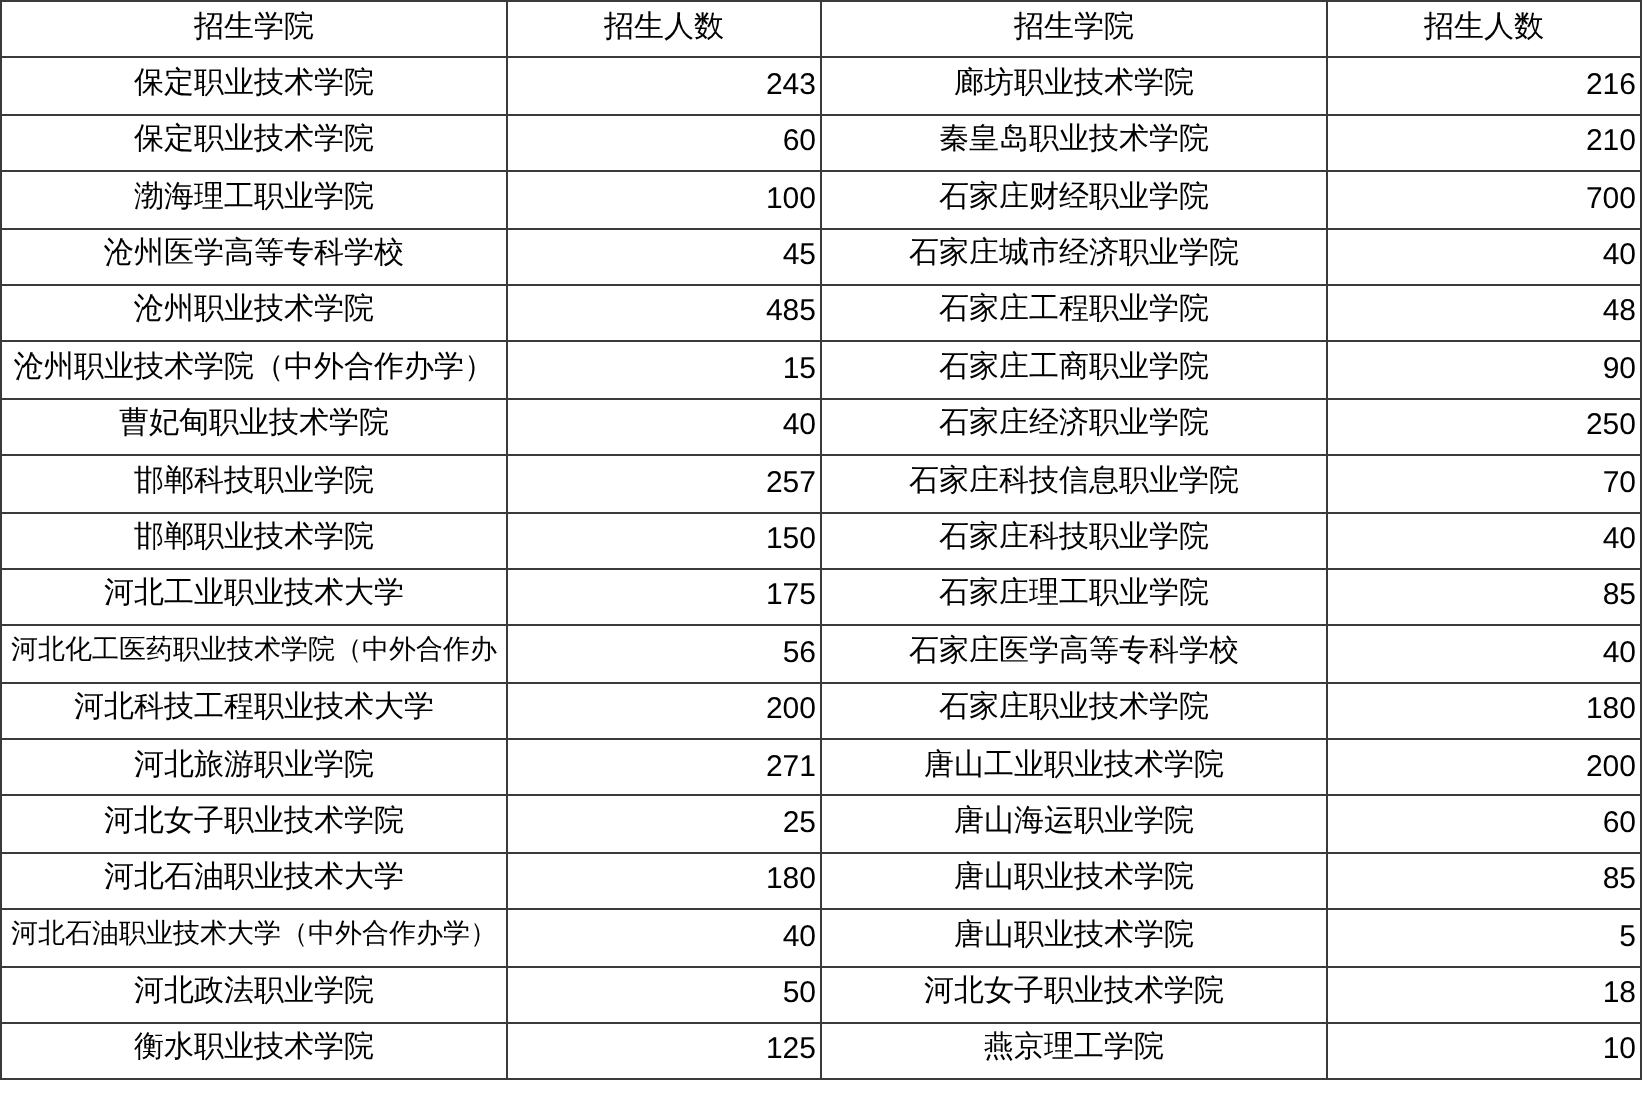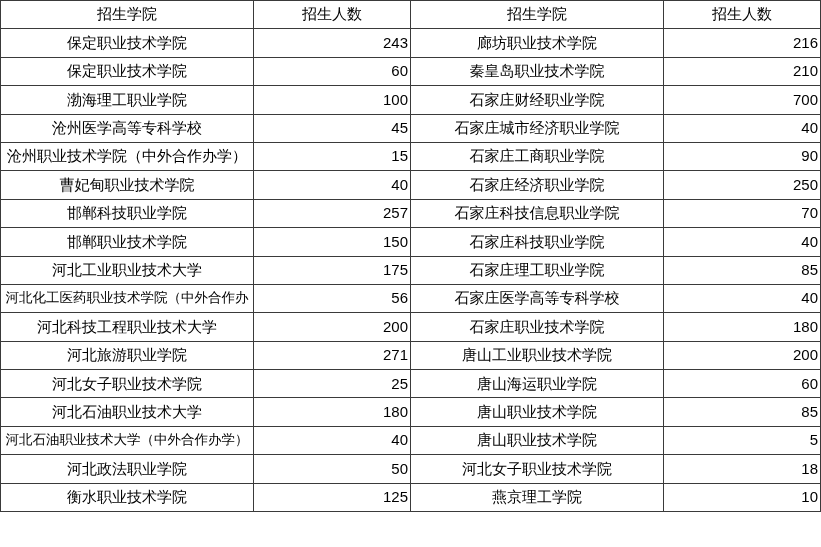--- a/index.html
+++ b/index.html
@@ -38,20 +38,21 @@
     font-weight: normal;
     white-space: nowrap;
     overflow: hidden;
   }
   table.enroll-table th {
     font-size: 15px;
     font-weight: normal;
   }
   table.enroll-table td.name {
     font-size: 15px;
+    font-family: Liberation Mono, monospace;
   }
   table.enroll-table td.num {
     font-size: 15px;
     text-align: right;
   }
   table.enroll-table td.small {
     font-size: 13.5px;
   }
   
 </style>
@@ -91,20 +92,26 @@
           <td class="name">渤海理工职业学院</td>
           <td class="num">100</td>
           <td class="name">石家庄财经职业学院</td>
           <td class="num">700</td>
         </tr>
         <tr>
           <td class="name">沧州医学高等专科学校</td>
           <td class="num">45</td>
           <td class="name">石家庄城市经济职业学院</td>
           <td class="num">40</td>
+        </tr>
+        <tr>
+          <td class="name">沧州职业技术学院</td>
+          <td class="num">485</td>
+          <td class="name">石家庄工程职业学院</td>
+          <td class="num">48</td>
         </tr>
         <tr>
           <td class="name">沧州职业技术学院（中外合作办学）</td>
           <td class="num">15</td>
           <td class="name">石家庄工商职业学院</td>
           <td class="num">90</td>
         </tr>
         <tr>
           <td class="name">曹妃甸职业技术学院</td>
           <td class="num">40</td>

